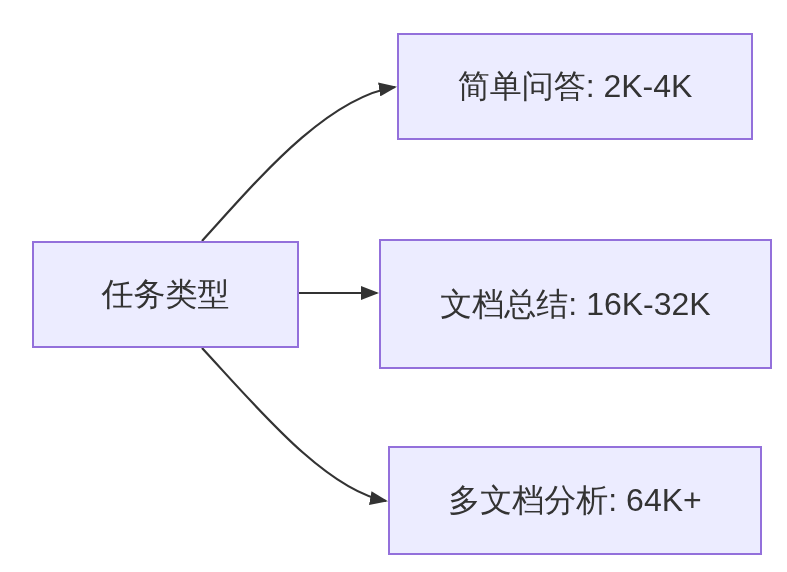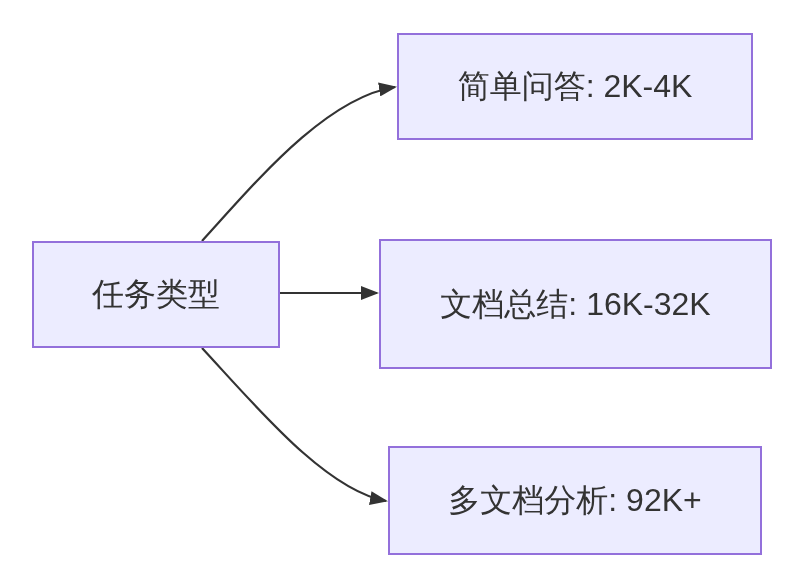--- a/index.html
+++ b/index.html
@@ -28,21 +28,21 @@
     border: 2px solid #9370DB;
     display: flex;
     align-items: center;
     justify-content: center;
     color: #333333;
     font-size: 32px;
     line-height: 1.2;
     white-space: nowrap;
     text-align: center;
   }
-  .node-root   { left: 32px;  top: 241px; width: 248px; height: 107px; }
+  .node-root   { left: 32px;  top: 241px; width: 267px; height: 107px; }
   .node-b0     { left: 397px; top: 33px;  width: 356px; height: 107px; }
   .node-b1     { left: 379px; top: 239px; width: 393px; height: 130px; }
   .node-b2     { left: 388px; top: 446px; width: 374px; height: 109px; }
 </style>
 </head>
 <body>
 
 <div class="canvas">
 
   <svg class="edges-layer" width="787" height="572" viewBox="0 0 787 572" xmlns="http://www.w3.org/2000/svg">
@@ -62,16 +62,16 @@
 
   <div class="node node-b0">
     <span class="node-label">简单问答: 2K-4K</span>
   </div>
 
   <div class="node node-b1">
     <span class="node-label">文档总结: 16K-32K</span>
   </div>
 
   <div class="node node-b2">
-    <span class="node-label">多文档分析: 92K+</span>
+    <span class="node-label">多文档分析: 64K+</span>
   </div>
 
 </div>
 
 </body></html>

